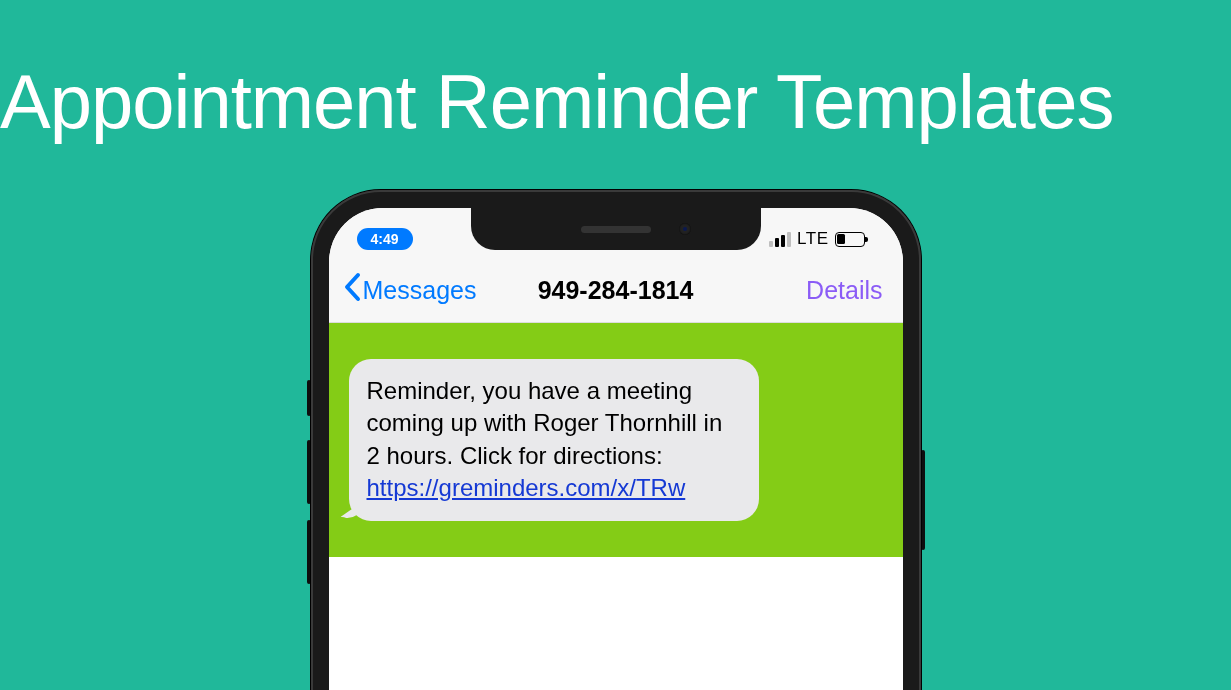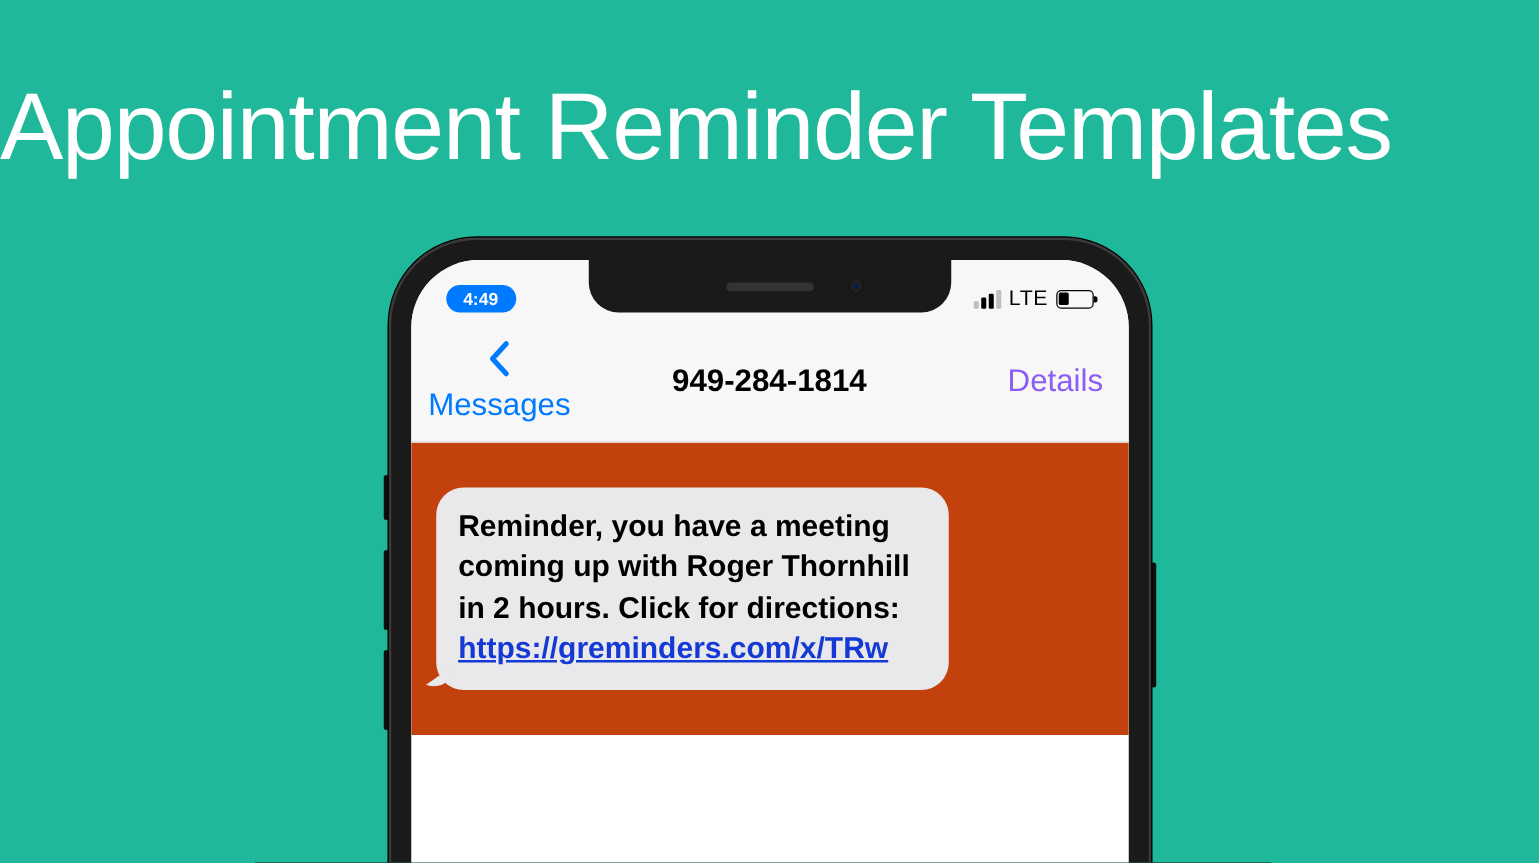--- a/index.html
+++ b/index.html
@@ -105,20 +105,21 @@
     color: #fff;
     font-size: 14px;
     font-weight: 600;
     padding: 3px 14px;
     border-radius: 16px;
   }
   .status-right {
     display: flex;
     align-items: center;
     gap: 6px;
+    margin-right: 10px;
   }
   .signal {
     display: flex;
     align-items: flex-end;
     gap: 2px;
   }
   .signal .bar {
     width: 4px;
     background: #000;
     border-radius: 1px;
@@ -164,21 +165,20 @@
     border-bottom: 1px solid #dcdcdc;
     display: flex;
     align-items: center;
     justify-content: space-between;
     padding: 12px 20px 14px 14px;
   }
   .nav-left {
     display: flex;
     align-items: center;
     gap: 2px;
-    flex-direction: column;
   }
   .chevron {
     color: #007aff;
     font-size: 36px;
     font-weight: 400;
     line-height: 1;
   }
   .back-label {
     color: #007aff;
     font-size: 25px;
@@ -192,22 +192,21 @@
     transform: translateX(-50%);
   }
   .details {
     color: #8b5cf6;
     font-size: 25px;
     text-align: center;
   }
 
   .messages-area {
     padding: 36px 20px;
-    background: #c2410c;
-    font-weight: bold;
+    background: #84cc16;
   }
   .bubble {
     background: #e9e9eb;
     border-radius: 22px;
     padding: 16px 18px;
     max-width: 410px;
     font-size: 24px;
     line-height: 1.35;
     color: #000;
     position: relative;

